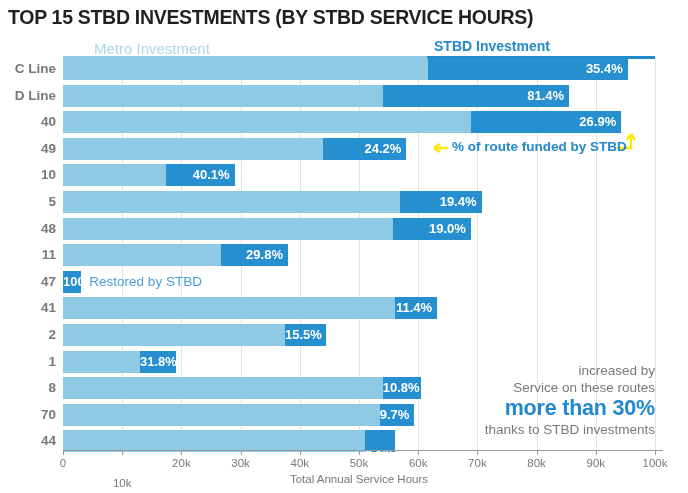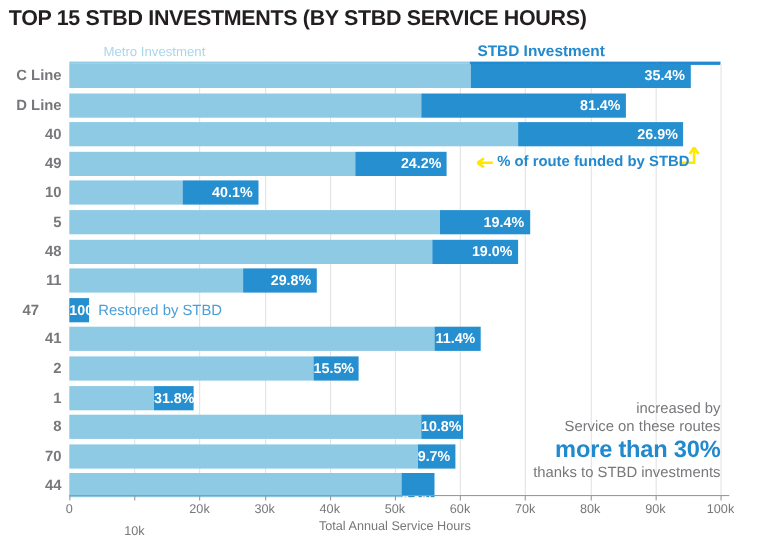--- a/index.html
+++ b/index.html
@@ -14,21 +14,21 @@
   
   .title{
     position:absolute;left:8px;top:6px;
     font-size:19.5px;font-weight:bold;color:#231f20;
     letter-spacing:-0.3px;white-space:nowrap;
   }
 
   
   .legend-metro{
     position:absolute;left:94px;top:40px;
-    font-size:12px;color:#a9d7ea;font-weight:normal;white-space:nowrap;
+    font-size:15px;color:#a9d7ea;font-weight:normal;white-space:nowrap;
   }
   .legend-stbd{
     position:absolute;left:434px;top:38px;
     font-size:14px;color:#2189cd;font-weight:bold;white-space:nowrap;
   }
   .legend-rule-light{
     position:absolute;left:63px;top:56px;width:364px;height:2px;background:#8ECAE4;
   }
   .legend-rule-dark{
     position:absolute;left:427px;top:56px;width:228px;height:2.5px;background:#2189cd;
@@ -144,21 +144,21 @@
         <div class="bar-light" style="left: 63px; width: 330.336px;"></div>
         <div class="bar-dark" style="left: 393.336px; width: 77.552px;"></div>
         <div class="bar-pct" style="left: 393.336px; width: 77.552px;">19.0%</div>
       </div>
       <div class="cat-label" style="left: 0px; top: 244.2px;">11</div>
       <div class="row" style="top: 244.2px; left: 0px; width: 688px;">
         <div class="bar-light" style="left: 63px; width: 158.064px;"></div>
         <div class="bar-dark" style="left: 221.064px; width: 66.896px;"></div>
         <div class="bar-pct" style="left: 221.064px; width: 66.896px;">29.8%</div>
       </div>
-      <div class="cat-label" style="left: 0px; top: 270.8px; text-align: center;">47</div>
+      <div class="cat-label" style="left: 0px; top: 270.8px;">47</div>
       <div class="row" style="top: 270.8px; left: 0px; width: 688px;">
         <div class="bar-dark" style="left: 63px; width: 18.352px;"></div>
         <div class="bar-pct" style="left: 63px; width: 18.352px;">100%</div>
         <div class="restored-note" style="left: 89.352px; top: 0px;">Restored by STBD</div>
       </div>
       <div class="cat-label" style="left: 0px; top: 297.4px;">41</div>
       <div class="row" style="top: 297.4px; left: 0px; width: 688px;">
         <div class="bar-light" style="left: 63px; width: 331.52px;"></div>
         <div class="bar-dark" style="left: 394.52px; width: 42.624px;"></div>
         <div class="bar-pct" style="left: 394.52px; width: 42.624px;">11.4%</div>

